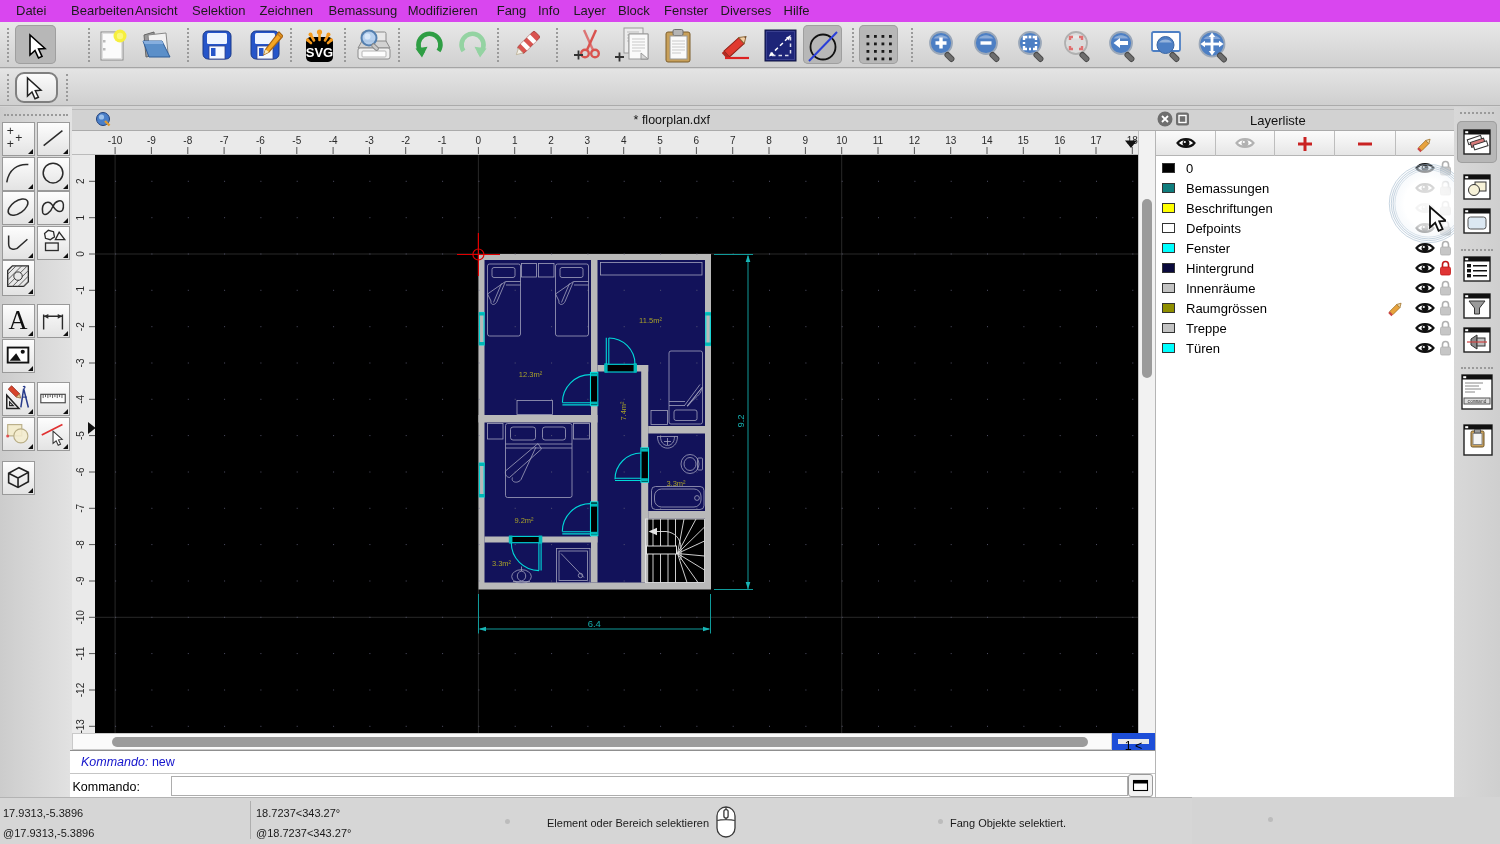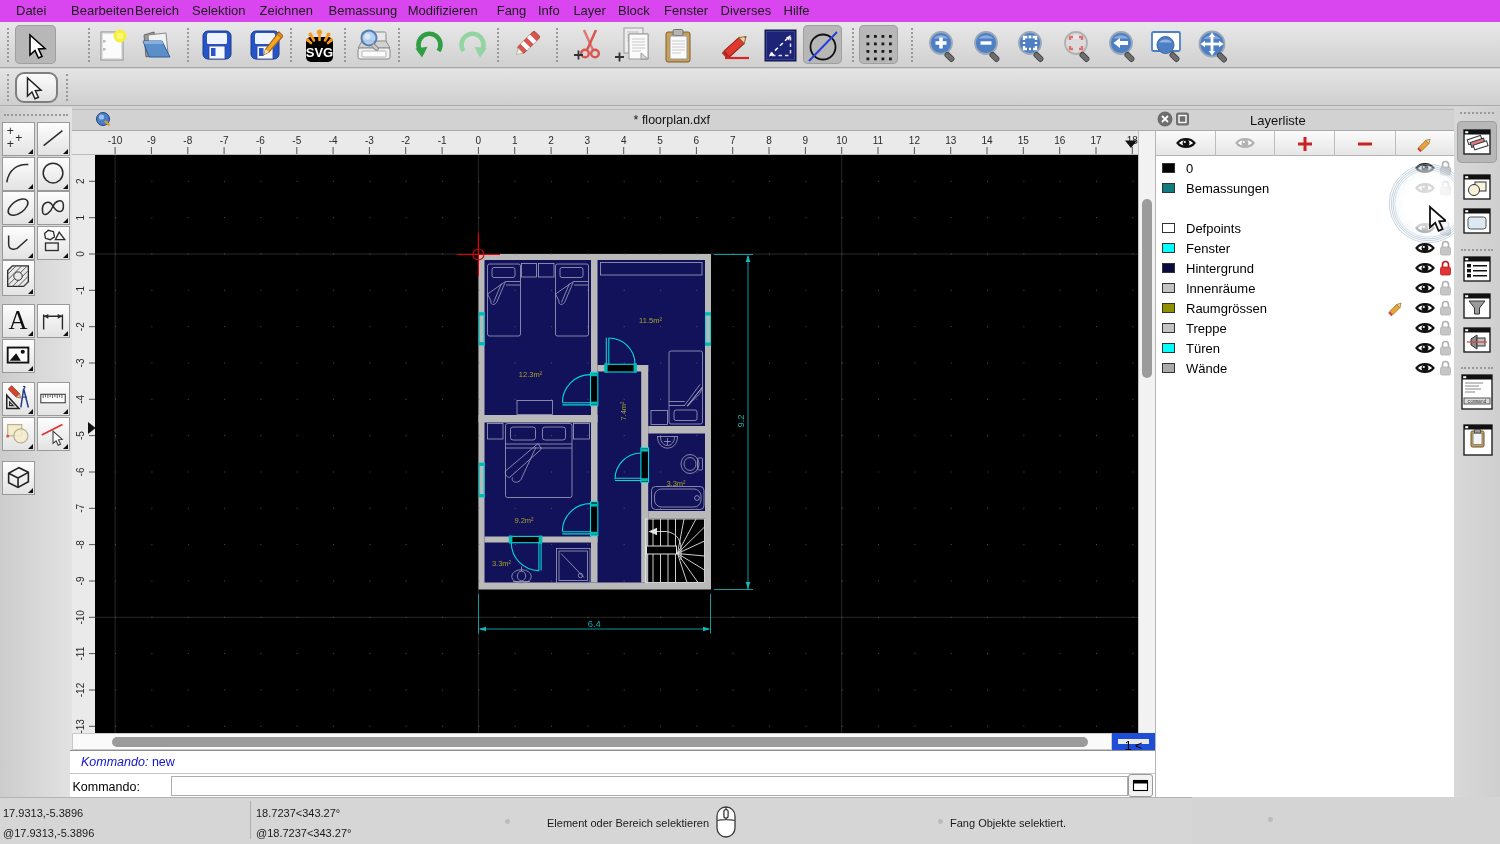--- a/index.html
+++ b/index.html
@@ -31,21 +31,21 @@
 .pcell{position:absolute;top:0;height:25px;border-right:1px solid #bdbdbd}
 #rstrip{position:absolute;left:1454px;top:107px;width:46px;height:690px;background:linear-gradient(90deg,#d8d8d8,#cfcfcf)}
 .lrow{position:absolute;left:0;width:299px;height:20px;font-size:13px;color:#000}
 #status{position:absolute;left:0;top:797px;width:1192px;height:47px;background:#d6d6d6;border-top:1px solid #b3b3b3;font-size:11px;color:#1a1a1a}
 .dot{position:absolute;width:5px;height:5px;border-radius:3px;background:#bcbcbc}
 </style></head><body>
 
 <div id="menubar">
 <span style="left:16px">Datei</span>
 <span style="left:71px">Bearbeiten</span>
-<span style="left:135px">Bereich</span>
+<span style="left:135px">Ansicht</span>
 <span style="left:192px">Selektion</span>
 <span style="left:259.5px">Zeichnen</span>
 <span style="left:328.5px">Bemassung</span>
 <span style="left:407.7px">Modifizieren</span>
 <span style="left:496.7px">Fang</span>
 <span style="left:538px">Info</span>
 <span style="left:573.4px">Layer</span>
 <span style="left:618px">Block</span>
 <span style="left:664px">Fenster</span>
 <span style="left:720.6px">Diverses</span>
@@ -744,20 +744,33 @@
 <svg class="abs" style="left:259px;top:3px" width="20" height="14" viewBox="0 0 20 14">
         <path d="M1.5 7 C5.5 1.8 14.5 1.8 18.5 7 C14.5 12.2 5.5 12.2 1.5 7 Z" fill="#fff" stroke="#111" stroke-width="2.1"></path>
         <circle cx="10" cy="7.2" r="3.4" fill="#111"></circle>
         <circle cx="8.8" cy="6" r="1.1" fill="#fff"></circle>
       </svg>
 <svg class="abs" style="left:283px;top:1.5px" width="13" height="17" viewBox="0 0 13 17">
         <path d="M3.5 7 L3.5 4.5 A3 3 0 0 1 9.5 4.5 L9.5 7" fill="none" stroke="#b0b0b0" stroke-width="1.6"></path>
         <rect x="1.5" y="7" width="10" height="8" rx="1.5" fill="#c6c6c6" stroke="#b0b0b0" stroke-width="0.8"></rect>
       </svg>
 </div>
+<div class="lrow" style="top:67px">
+<div class="abs" style="left:6px;top:5px;width:13px;height:10px;background:#ffff00;border:1px solid #333"></div>
+<span class="abs" style="left:30px;top:2.5px">Beschriftungen</span>
+<svg class="abs" style="left:259px;top:3px" width="20" height="14" viewBox="0 0 20 14">
+        <path d="M1.5 7 C5.5 1.8 14.5 1.8 18.5 7 C14.5 12.2 5.5 12.2 1.5 7 Z" fill="#fff" stroke="#b2b2b2" stroke-width="2.1"></path>
+        <circle cx="10" cy="7.2" r="3.4" fill="#b2b2b2"></circle>
+        <circle cx="8.8" cy="6" r="1.1" fill="#fff"></circle>
+      </svg>
+<svg class="abs" style="left:283px;top:1.5px" width="13" height="17" viewBox="0 0 13 17">
+        <path d="M3.5 7 L3.5 4.5 A3 3 0 0 1 9.5 4.5 L9.5 7" fill="none" stroke="#b0b0b0" stroke-width="1.6"></path>
+        <rect x="1.5" y="7" width="10" height="8" rx="1.5" fill="#c6c6c6" stroke="#b0b0b0" stroke-width="0.8"></rect>
+      </svg>
+</div>
 <div class="lrow" style="top:87px">
 <div class="abs" style="left:6px;top:5px;width:13px;height:10px;background:#ffffff;border:1px solid #333"></div>
 <span class="abs" style="left:30px;top:2.5px">Defpoints</span>
 <svg class="abs" style="left:259px;top:3px" width="20" height="14" viewBox="0 0 20 14">
         <path d="M1.5 7 C5.5 1.8 14.5 1.8 18.5 7 C14.5 12.2 5.5 12.2 1.5 7 Z" fill="#fff" stroke="#111" stroke-width="2.1"></path>
         <circle cx="10" cy="7.2" r="3.4" fill="#111"></circle>
         <circle cx="8.8" cy="6" r="1.1" fill="#fff"></circle>
       </svg>
 <svg class="abs" style="left:283px;top:1.5px" width="13" height="17" viewBox="0 0 13 17">
         <path d="M3.5 7 L3.5 4.5 A3 3 0 0 1 9.5 4.5 L9.5 7" fill="none" stroke="#b0b0b0" stroke-width="1.6"></path>
@@ -832,33 +845,20 @@
         <circle cx="8.8" cy="6" r="1.1" fill="#fff"></circle>
       </svg>
 <svg class="abs" style="left:283px;top:1.5px" width="13" height="17" viewBox="0 0 13 17">
         <path d="M3.5 7 L3.5 4.5 A3 3 0 0 1 9.5 4.5 L9.5 7" fill="none" stroke="#b0b0b0" stroke-width="1.6"></path>
         <rect x="1.5" y="7" width="10" height="8" rx="1.5" fill="#c6c6c6" stroke="#b0b0b0" stroke-width="0.8"></rect>
       </svg>
 </div>
 <div class="lrow" style="top:207px">
 <div class="abs" style="left:6px;top:5px;width:13px;height:10px;background:#00ffff;border:1px solid #333"></div>
 <span class="abs" style="left:30px;top:2.5px">Türen</span>
-<svg class="abs" style="left:259px;top:3px" width="20" height="14" viewBox="0 0 20 14">
-        <path d="M1.5 7 C5.5 1.8 14.5 1.8 18.5 7 C14.5 12.2 5.5 12.2 1.5 7 Z" fill="#fff" stroke="#111" stroke-width="2.1"></path>
-        <circle cx="10" cy="7.2" r="3.4" fill="#111"></circle>
-        <circle cx="8.8" cy="6" r="1.1" fill="#fff"></circle>
-      </svg>
-<svg class="abs" style="left:283px;top:1.5px" width="13" height="17" viewBox="0 0 13 17">
-        <path d="M3.5 7 L3.5 4.5 A3 3 0 0 1 9.5 4.5 L9.5 7" fill="none" stroke="#b0b0b0" stroke-width="1.6"></path>
-        <rect x="1.5" y="7" width="10" height="8" rx="1.5" fill="#c6c6c6" stroke="#b0b0b0" stroke-width="0.8"></rect>
-      </svg>
-</div>
-<div class="lrow" style="top:227px">
-<div class="abs" style="left:6px;top:5px;width:13px;height:10px;background:#ababab;border:1px solid #333"></div>
-<span class="abs" style="left:30px;top:2.5px">Wände</span>
 <svg class="abs" style="left:259px;top:3px" width="20" height="14" viewBox="0 0 20 14">
         <path d="M1.5 7 C5.5 1.8 14.5 1.8 18.5 7 C14.5 12.2 5.5 12.2 1.5 7 Z" fill="#fff" stroke="#111" stroke-width="2.1"></path>
         <circle cx="10" cy="7.2" r="3.4" fill="#111"></circle>
         <circle cx="8.8" cy="6" r="1.1" fill="#fff"></circle>
       </svg>
 <svg class="abs" style="left:283px;top:1.5px" width="13" height="17" viewBox="0 0 13 17">
         <path d="M3.5 7 L3.5 4.5 A3 3 0 0 1 9.5 4.5 L9.5 7" fill="none" stroke="#b0b0b0" stroke-width="1.6"></path>
         <rect x="1.5" y="7" width="10" height="8" rx="1.5" fill="#c6c6c6" stroke="#b0b0b0" stroke-width="0.8"></rect>
       </svg>
 </div>

